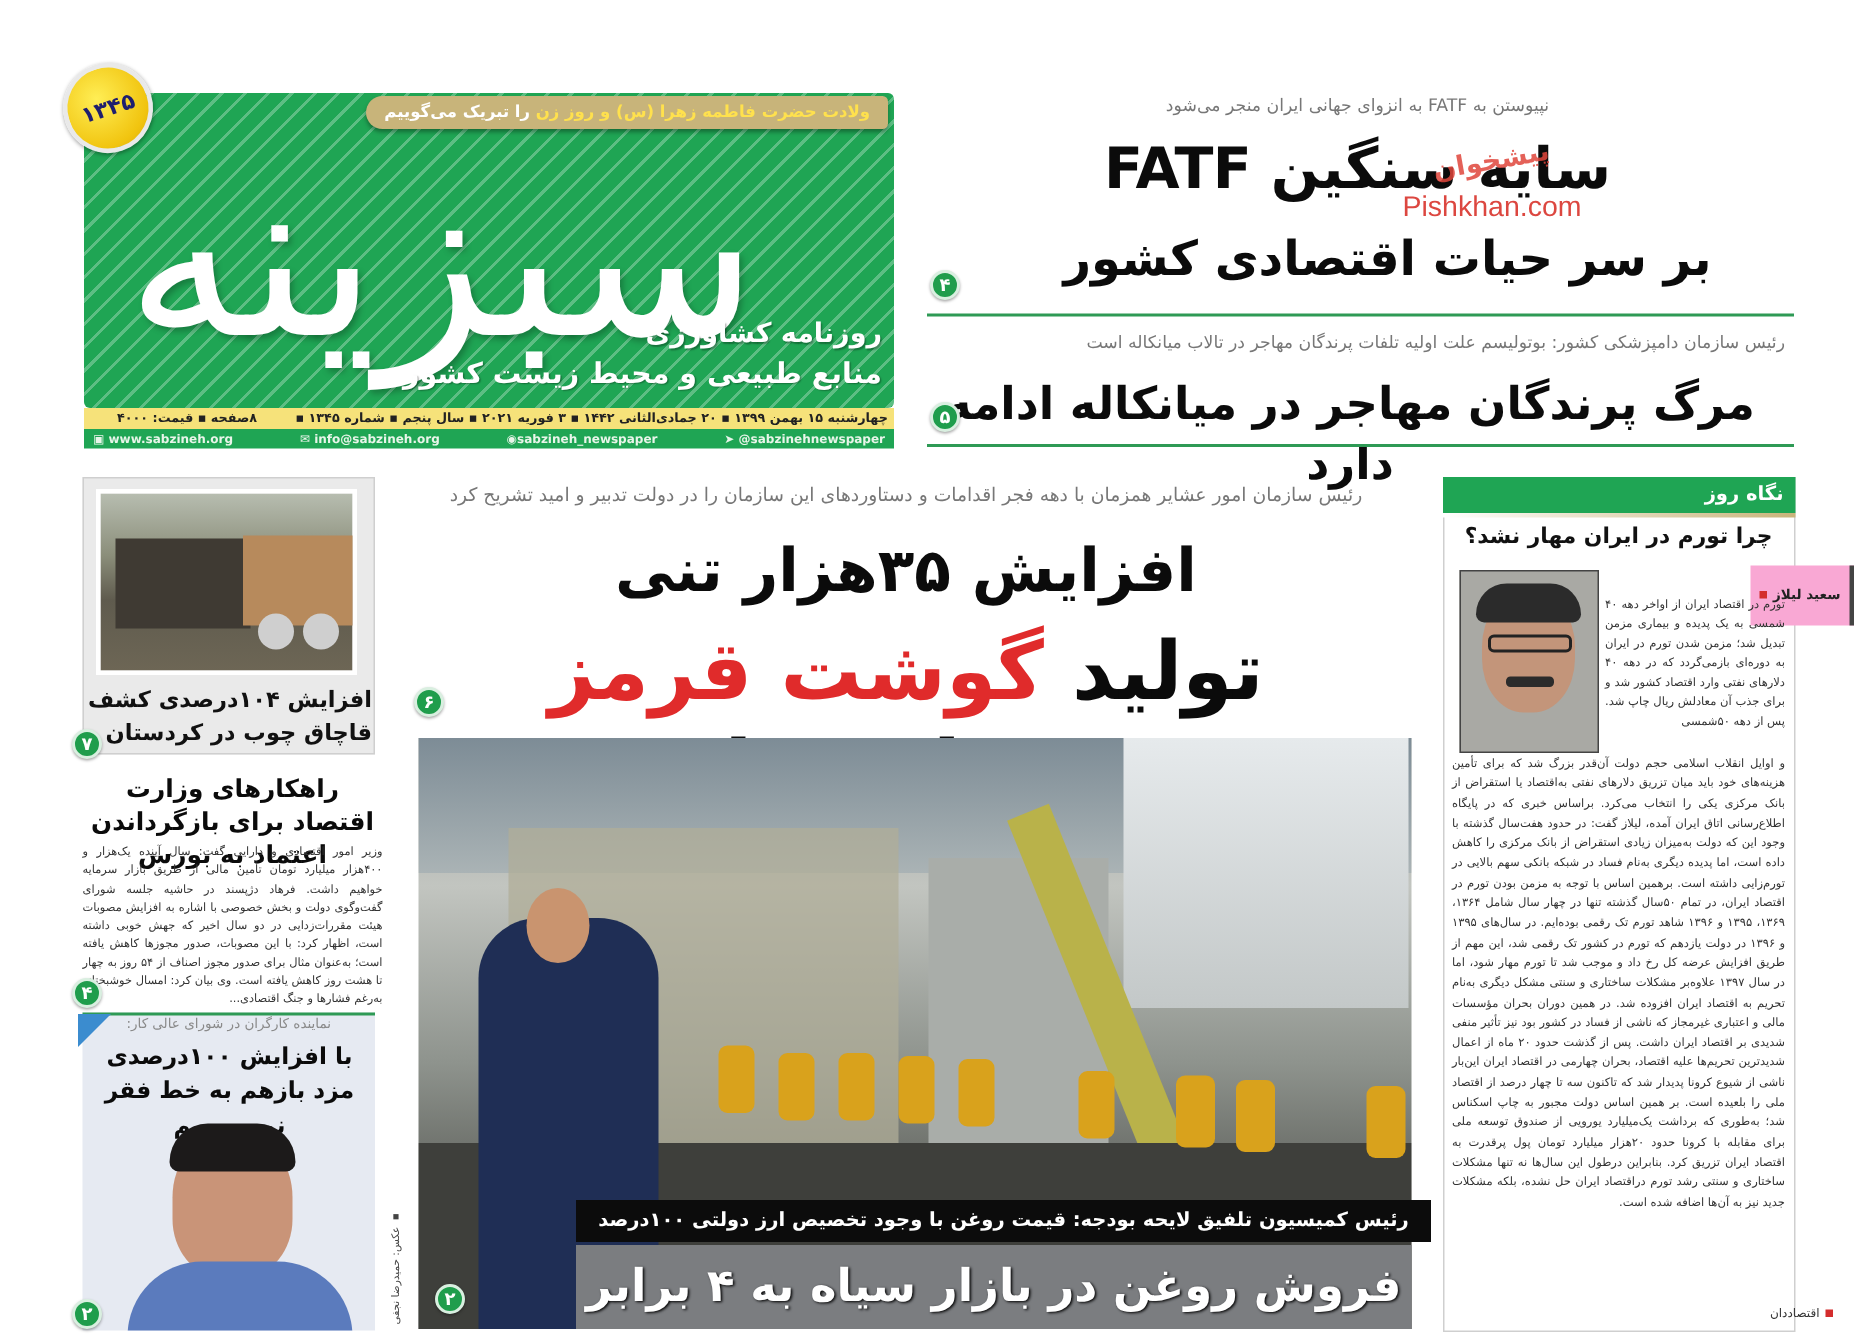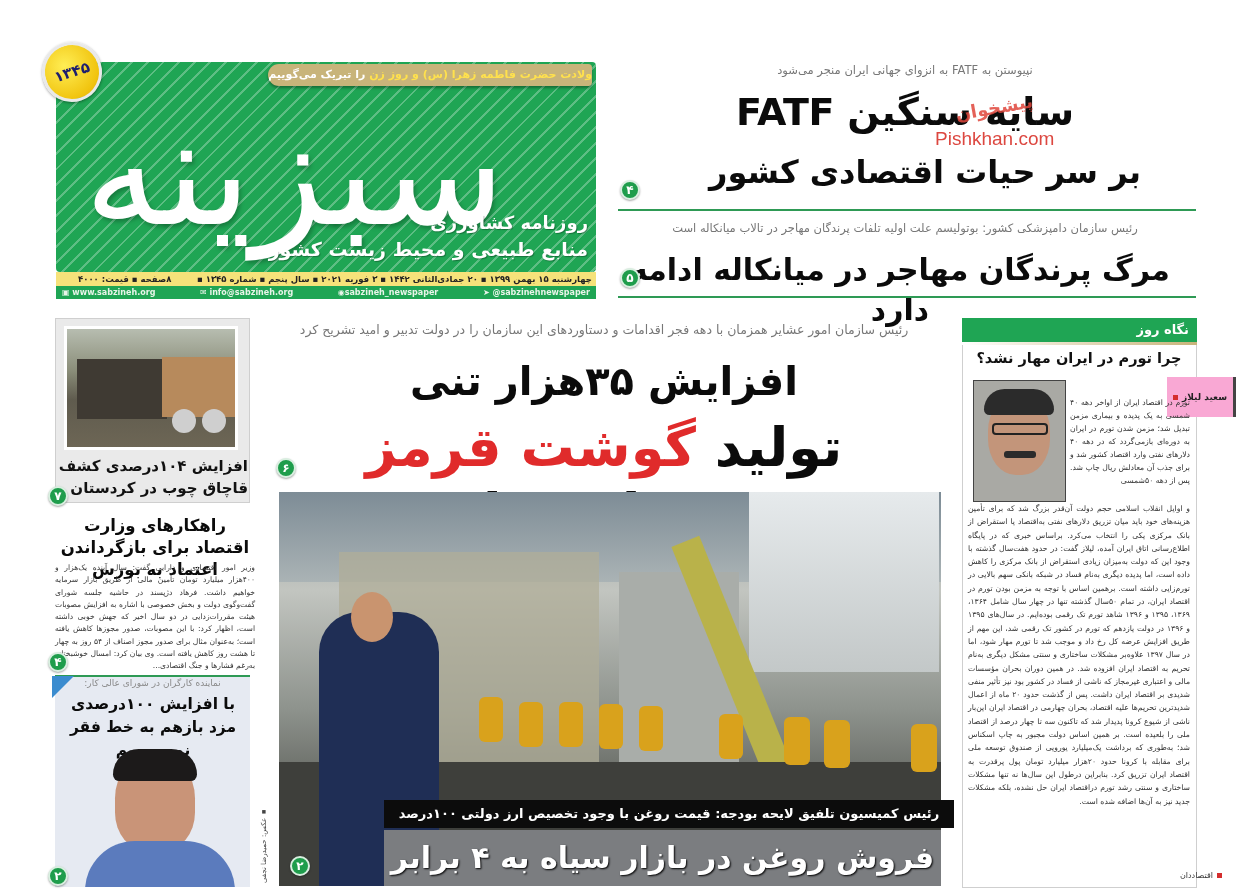--- a/index.html
+++ b/index.html
@@ -4,21 +4,21 @@
 <style>
   * { box-sizing: border-box; margin: 0; padding: 0; }
   html, body { width: 1250px; height: 892px; background: #ffffff; overflow: hidden; }
   body { position: relative; font-family: "DejaVu Sans", sans-serif; color: #111; direction: rtl; }
   .abs { position: absolute; }
 
   
   .masthead { left: 56px; top: 62px; width: 540px; height: 210px; background: #1fa554;
     background-image: repeating-linear-gradient(135deg, rgba(255,255,255,0.0) 0 9px, rgba(255,255,255,0.28) 9px 11px);
     border-radius: 4px; overflow: hidden; }
-  .congrats { right: 4px; top: 2px; height: 22px; padding: 0 0; background: #c8b47a; border-radius: 12px 4px 4px 12px;
+  .congrats { right: 4px; top: 2px; height: 22px; padding: 0 12px; background: #c8b47a; border-radius: 12px 4px 4px 12px;
     color: #fff; font-weight: bold; font-size: 11px; line-height: 22px; box-shadow: 0 2px 3px rgba(0,0,0,0.35); }
   .congrats .hl { color: #ffe14d; }
   .logo-text { left: 28px; top: 20px; font-family: "DejaVu Serif", serif; font-weight: normal; font-size: 150px; color: #fff;
     line-height: 180px; letter-spacing: -6px; text-shadow: 2px 3px 4px rgba(0,0,0,0.25); }
   .tagline { right: 8px; top: 148px; color: #fff; font-weight: bold; text-align: right; line-height: 26px; text-shadow: 1px 1px 1px rgba(0,0,0,0.3); }
   .tagline .l1 { font-size: 18px; }
   .tagline .l2 { font-size: 19px; }
   .anniv-badge { left: 42px; top: 42px; width: 60px; height: 60px; border-radius: 50%; background: radial-gradient(circle at 40% 35%, #ffee55, #f1c40f 70%, #d4a50c);
     border: 3px solid #e9e9e9; box-shadow: 0 1px 3px rgba(0,0,0,0.4); color: #1e1e6e; font-weight: bold; font-size: 15px;
     display: flex; align-items: center; justify-content: center; transform: rotate(-18deg); z-index: 3; }
@@ -29,21 +29,21 @@
 
   
   .kicker { color: #777; font-size: 11.5px; text-align: center; }
   .hl-black { font-weight: bold; color: #0b0b0b; text-align: center; letter-spacing: -0.5px; }
   .fatf-kicker { left: 620px; top: 63px; width: 570px; }
   .fatf-title1 { left: 620px; top: 90px; width: 570px; font-size: 38px; line-height: 44px; }
   .fatf-title2 { left: 640px; top: 150px; width: 570px; font-size: 32px; line-height: 44px; }
   .watermark { left: 935px; top: 128px; color: #d9342c; font-size: 19px; direction: ltr; font-family: "Liberation Sans", sans-serif; opacity: 0.9; }
   .watermark-fa { left: 955px; top: 97px; color: #e0463c; font-size: 18px; font-weight: bold; transform: rotate(-10deg); opacity: 0.85; }
   .rule-green { height: 2px; background: #2e9a55; }
-  .birds-kicker { left: 620px; top: 221px; width: 570px; }
+  .birds-kicker { left: 620px; top: 221px; width: 570px; text-align: right; }
   .birds-title { left: 620px; top: 250px; width: 560px; font-size: 30px; line-height: 40px; }
 
   .num-badge { width: 20px; height: 20px; border-radius: 50%; background: #1f9d4c; color: #fff; font-size: 12px; font-weight: bold;
     display: flex; align-items: center; justify-content: center; border: 2px solid #d9efe0; box-shadow: 0 1px 2px rgba(0,0,0,0.35); direction: ltr; }
 
   
   .lead-kicker { left: 276px; top: 322px; width: 656px; font-size: 12.5px; }
   .lead-title1 { left: 276px; top: 348px; width: 656px; font-size: 40px; line-height: 66px; }
   .lead-title2 { left: 276px; top: 415px; width: 656px; font-size: 54px; line-height: 66px; }
   .lead-title2 .red { color: #e02b2b; }

